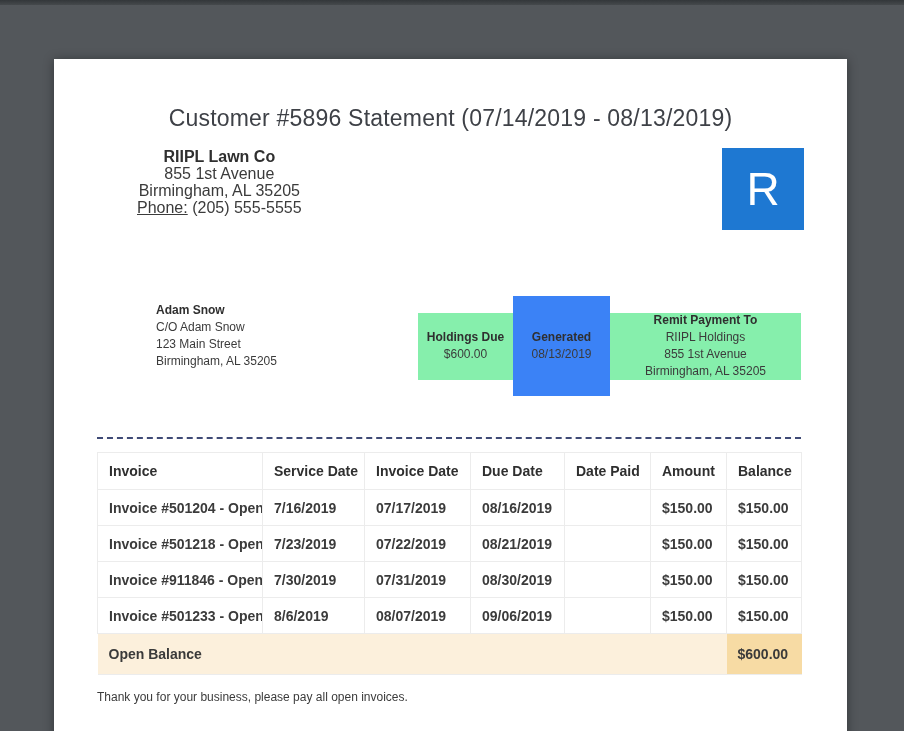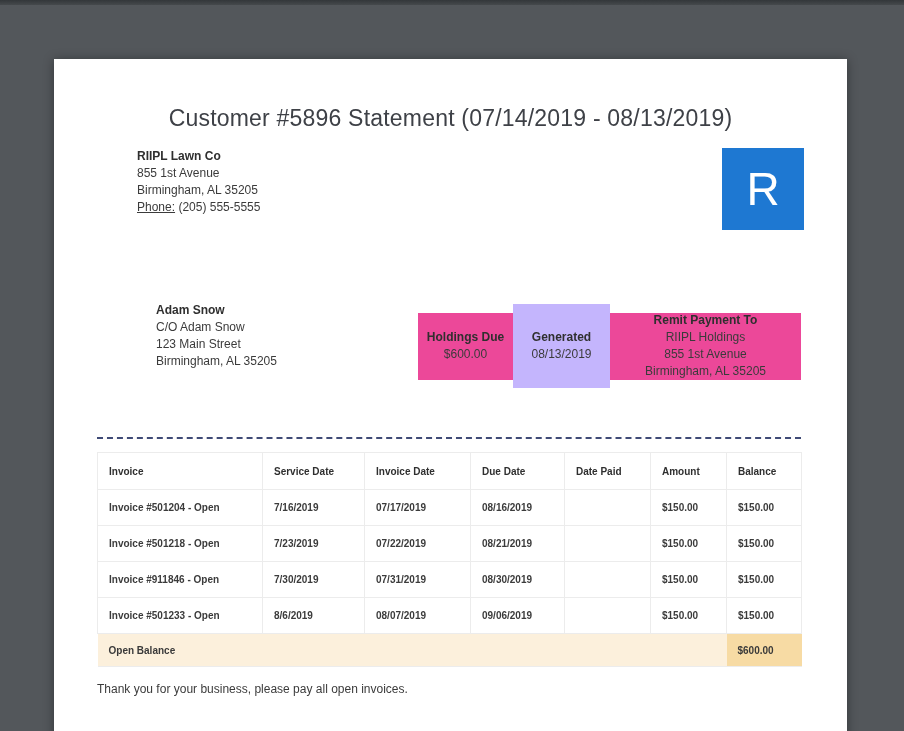--- a/index.html
+++ b/index.html
@@ -19,62 +19,62 @@
     box-shadow: 0 1px 10px rgba(0,0,0,0.38);
   }
   .doc-title {
     margin-top: 46px; text-align: center;
     font-size: 23px; color: #3e4147; letter-spacing: 0.2px;
   }
   .doc-header {
     display: flex; justify-content: space-between; align-items: flex-start;
     margin: 16px 43px 0 83px;
   }
-  .company { font-size: 12px; color: #3b3b3b; line-height: 17px; }
+  .company { font-size: 16px; color: #3b3b3b; line-height: 17px; text-align: center; }
   .company .name { font-weight: bold; color: #2f2f2f; }
   .phone-label { text-decoration: underline; }
   .logo {
     width: 82px; height: 82px; background: #1e78d2;
     display: flex; align-items: center; justify-content: center;
   }
   .logo span { color: #ffffff; font-size: 46px; line-height: 1; font-weight: 400; }
 
   .customer-row { display: flex; align-items: center; margin-top: 66px; height: 100px; }
   .customer {
     margin-left: 102px; font-size: 12px; color: #3b3b3b; line-height: 17px;
     align-self: flex-start; margin-top: 6px;
   }
   .customer .name { font-weight: bold; color: #2f2f2f; }
   .summary { margin-left: auto; margin-right: 46px; display: flex; align-items: center; }
   .sum-cell {
-    background: #ec4899; height: 67px;
+    background: #86efac; height: 67px;
     display: flex; flex-direction: column; justify-content: center;
     text-align: center; font-size: 12px; color: #3b3b3b; line-height: 17px;
   }
   .sum-cell .lbl { font-weight: bold; color: #2f2f2f; }
   .sum-balance { width: 95px; }
-  .sum-generated { width: 97px; height: 84px; background: #c4b5fd; }
+  .sum-generated { width: 97px; height: 100px; background: #3b82f6; }
   .sum-remit { width: 191px; }
 
   .divider { margin: 41px 46px 0 43px; border-top: 2px dashed #3f4a76; height: 0; }
 
   table.invoice-table {
     margin: 13px 46px 0 43px; width: 704px;
     border-collapse: collapse; table-layout: fixed;
-    font-size: 10px; color: #3b3b3b;
+    font-size: 14px; color: #3b3b3b;
   }
   .invoice-table th, .invoice-table td {
     border: 1px solid #ececec; padding: 0 4px 0 11px; text-align: left;
     overflow: hidden; white-space: nowrap;
   }
   .invoice-table th { font-weight: bold; color: #2f2f2f; height: 37px; }
   .invoice-table td { height: 36px; font-weight: bold; }
   .invoice-table tr.footer-row td {
     background: #fcf0dc; border-left: none; border-right: none;
-    font-weight: bold; color: #3a3a3a; height: 33px;
+    font-weight: bold; color: #3a3a3a; height: 41px;
   }
   .invoice-table tr.footer-row td.value { background: #f7dba4; }
 
   .fine-print-heading { margin: 26px 0 0 43px; font-size: 12px; font-weight: bold; color: #2f2f2f; }
   .fine-print-text { margin: 15px 0 0 43px; font-size: 12px; color: #3b3b3b; }
 </style>
 </head>
 <body>
 
 <div class="top-strip"></div>

